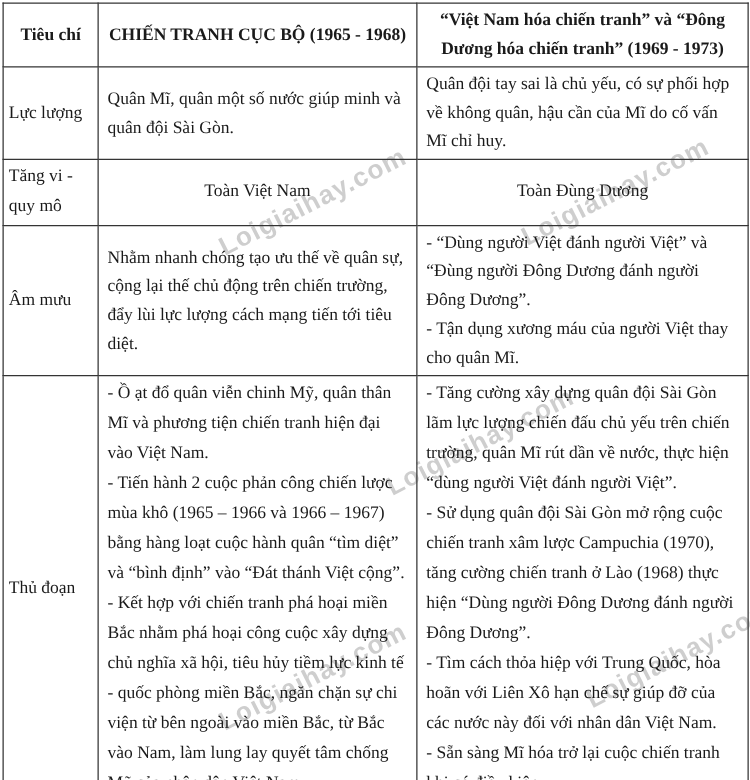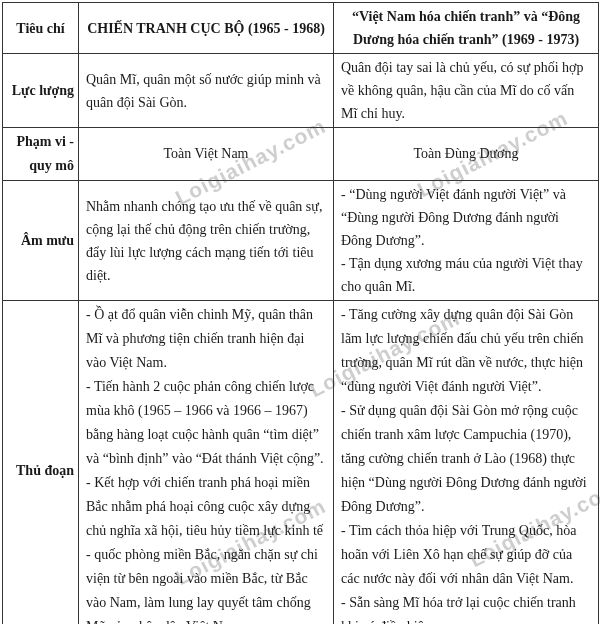--- a/index.html
+++ b/index.html
@@ -26,21 +26,21 @@
     width:596px;margin:2px 0 0 2px;background:transparent;
   }
   col.c1{width:76px;} col.c2{width:255px;} col.c3{width:265px;}
   th,td{
     border:1px solid #343434;background:transparent;
     font-size:14px;line-height:24px;vertical-align:middle;
     padding:2px 7px;
   }
   tr.r-bottom th, tr.r-bottom td{border-bottom:2px solid #343434;}
   th{font-weight:bold;text-align:center;line-height:23px;}
-  td.row-label{font-weight:bold;text-align:right;padding:2px 4px;}
+  td.row-label{font-weight:normal;text-align:left;padding:2px 4px;}
   td.body-cell{text-align:left;}
   td.center-cell{text-align:center;}
   tr.row-header{height:48px;}
   tr.row-forces{height:68px;}
   tr.row-forces td.body-cell{line-height:23px;}
   tr.row-scope{height:50px;}
   tr.row-plot{height:117px;}
   tr.row-plot td.body-cell{line-height:23px;}
   tr.row-tactics{height:335px;}
   td.body-cell p{margin:0;}
@@ -76,21 +76,21 @@
       <td class="row-label">Lực lượng</td>
       <td class="body-cell">
         <p>Quân Mĩ, quân một số nước giúp minh và quân đội Sài Gòn.</p>
       </td>
       <td class="body-cell">
         <p>Quân đội tay sai là chủ yếu, có sự phối hợp về không quân, hậu cần của Mĩ do cố vấn Mĩ chỉ huy.</p>
       </td>
     </tr>
 
     <tr class="row-scope">
-      <td class="row-label">Phạm vi - quy mô</td>
+      <td class="row-label">Tăng vi - quy mô</td>
       <td class="center-cell">Toàn Việt Nam</td>
       <td class="center-cell">Toàn Đùng Dương</td>
     </tr>
 
     <tr class="row-plot">
       <td class="row-label">Âm mưu</td>
       <td class="body-cell">
         <p>Nhằm nhanh chóng tạo ưu thế về quân sự, cộng lại thế chủ động trên chiến trường, đẩy lùi lực lượng cách mạng tiến tới tiêu diệt.</p>
       </td>
       <td class="body-cell">

